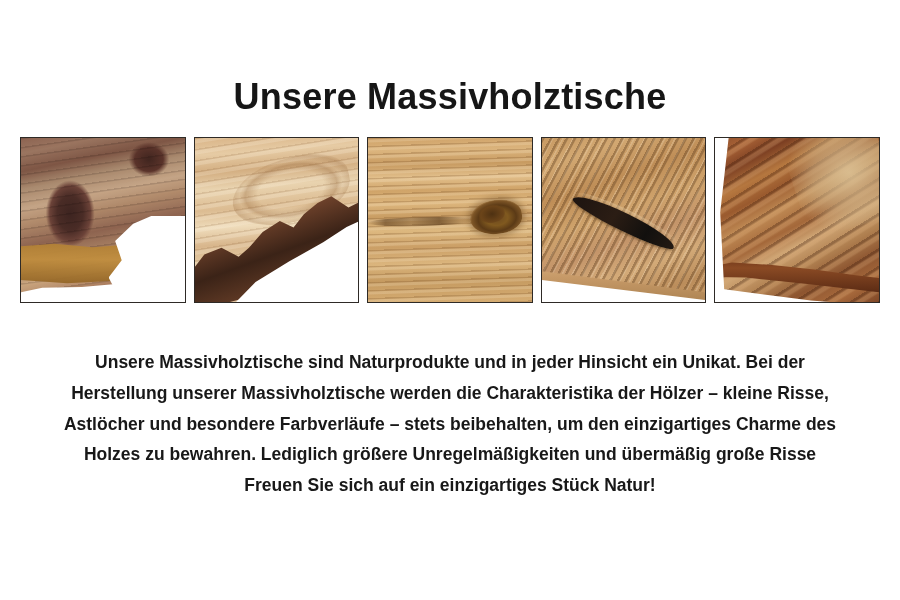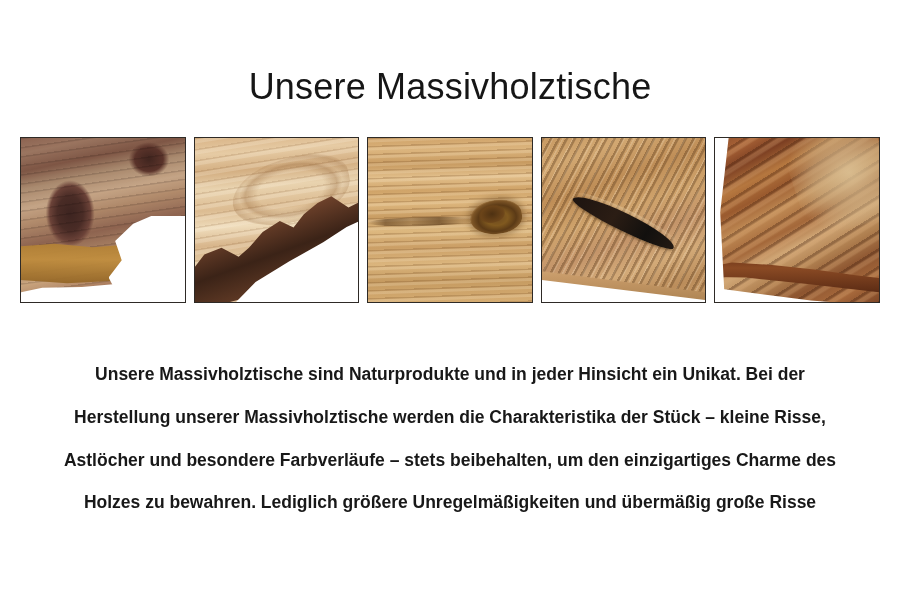--- a/index.html
+++ b/index.html
@@ -18,25 +18,25 @@
     position: relative;
     width: 900px;
     height: 600px;
     background: #ffffff;
   }
 
   
   .title {
     position: absolute;
     left: 0;
-    top: 66px;
+    top: 76px;
     width: 900px;
     text-align: center;
     font-size: 36px;
-    font-weight: 400;
+    font-weight: 700;
     letter-spacing: 0.2px;
     color: #161616;
     line-height: 1.15;
   }
 
   
   .gallery {
     position: absolute;
     left: 20px;
     top: 137px;
@@ -295,21 +295,21 @@
     left: 30px;
     top: 345px;
     width: 840px;
     text-align: center;
     font-size: 17.5px;
     font-weight: 700;
     line-height: 26.8px;
     color: #181818;
   }
   .body-copy p {
-    margin: 16px;
+    margin: 4px;
   }
 </style>
 </head>
 <body>
 
 <div class="page">
 
   <div class="title">Unsere Massivholztische</div>
 
   <div class="gallery">
@@ -358,18 +358,19 @@
         <div class="frontedge"></div>
         <div class="leftwhite"></div>
         <div class="bottomwhite"></div>
       </div>
     </div>
 
   </div>
 
   <div class="body-copy">
     <p>Unsere Massivholztische sind Naturprodukte und in jeder Hinsicht ein Unikat. Bei der</p>
-    <p>Herstellung unserer Massivholztische werden die Charakteristika der Stück – kleine Risse,</p>
+    <p>Herstellung unserer Massivholztische werden die Charakteristika der Hölzer – kleine Risse,</p>
     <p>Astlöcher und besondere Farbverläufe – stets beibehalten, um den einzigartiges Charme des</p>
     <p>Holzes zu bewahren. Lediglich größere Unregelmäßigkeiten und übermäßig große Risse</p>
+    <p>Freuen Sie sich auf ein einzigartiges Stück Natur!</p>
   </div>
 
 </div>
 
 </body></html>

